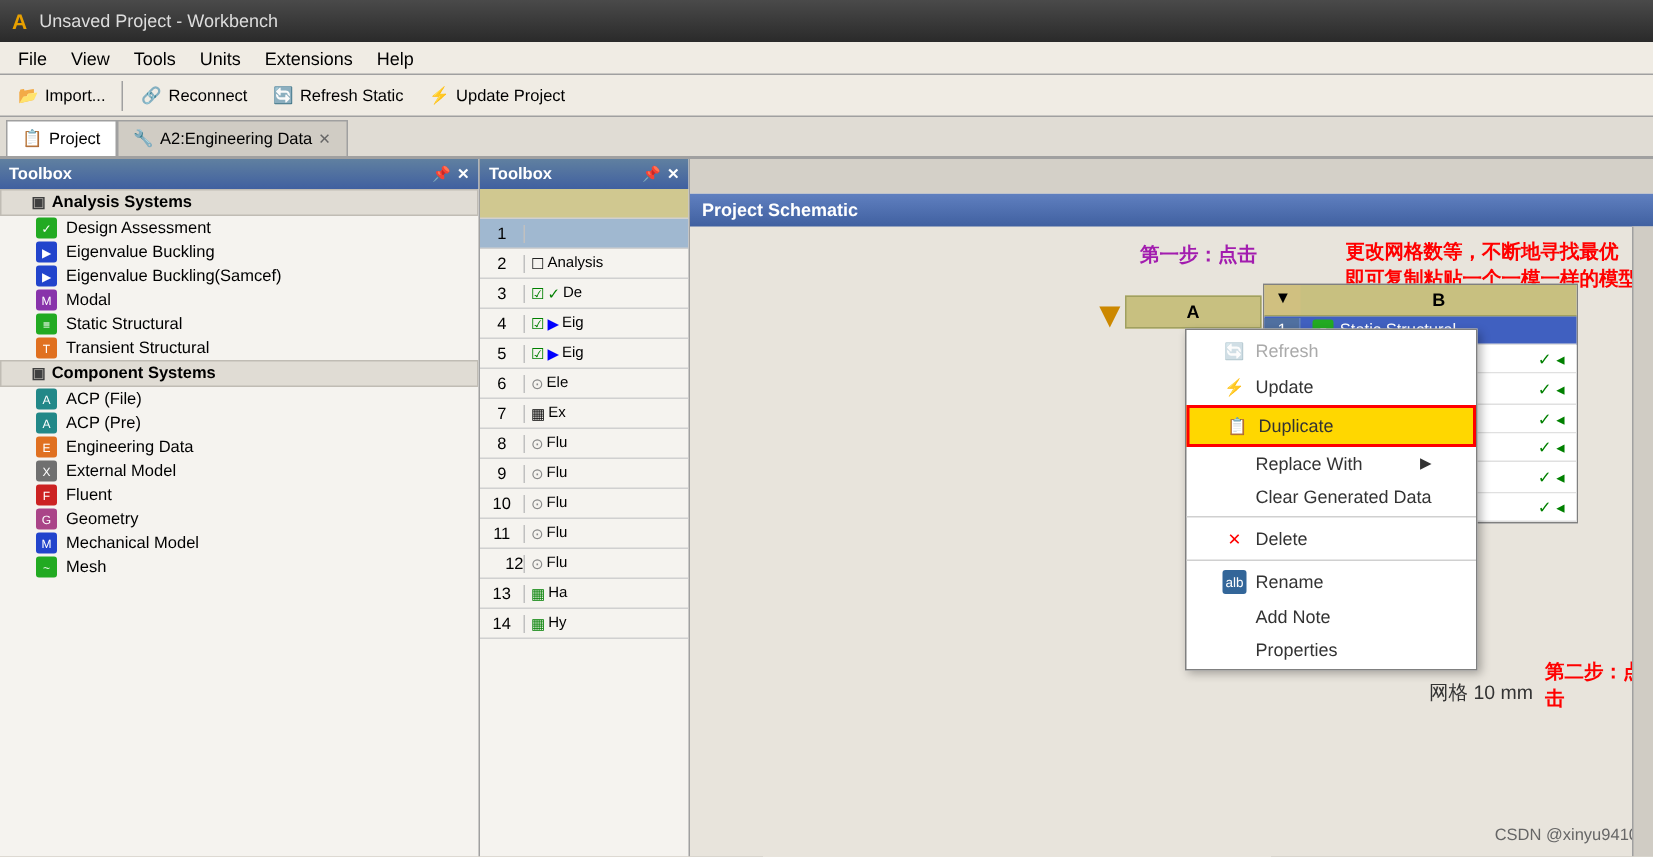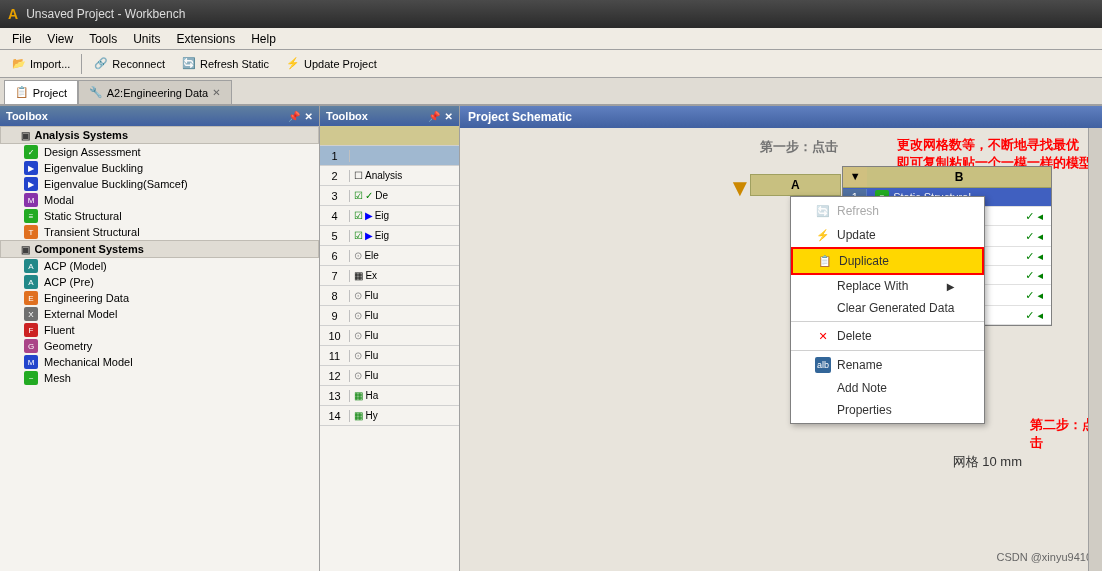--- a/index.html
+++ b/index.html
@@ -40,21 +40,21 @@
 
     .toolbox-section-header { background: #e0dcd4; border: 1px solid #c0bcb4; padding: 2px 20px; font-size: 11px; font-weight: bold; display: flex; align-items: center; gap: 4px; }
     .toolbox-section-icon { color: #404040; font-size: 10px; }
     .toolbox-item { display: flex; align-items: center; gap: 6px; padding: 1px 8px 1px 24px; font-size: 11px; cursor: pointer; }
     .toolbox-item-icon { width: 16px; height: 16px; display: flex; align-items: center; justify-content: center; font-size: 10px; }
 
     
     .toolbox-panel2 { width: 140px; background: #f5f3ef; border-right: 1px solid #a0a0a0; display: flex; flex-direction: column; overflow: hidden; }
 
     
-    .project-area { flex: 1; background: #e8e4dc; overflow: hidden; position: relative; }
+    .project-area { flex: 1; background: #e8e4dc; overflow: hidden; position: relative; margin-top: 23px; }
     .project-header { background: linear-gradient(to bottom, #6080c0, #4060a0); color: white; font-size: 12px; font-weight: bold; padding: 2px 8px; height: 22px; display: flex; align-items: center; }
 
     
     .context-menu { position: absolute; background: white; border: 1px solid #808080; box-shadow: 2px 2px 6px rgba(0,0,0,0.3); z-index: 100; min-width: 180px; padding: 2px 0; }
     .ctx-item { padding: 4px 30px 4px 24px; font-size: 12px; cursor: pointer; display: flex; align-items: center; gap: 6px; color: #333; }
     .ctx-item.disabled { color: #aaa; }
     .ctx-item.highlighted { background: #ffd700; border: 2px solid red; }
     .ctx-separator { height: 1px; background: #d0d0d0; margin: 2px 0; }
     .ctx-arrow { margin-left: auto; font-size: 10px; }
     .ctx-icon { width: 16px; height: 16px; display: flex; align-items: center; justify-content: center; font-size: 11px; }
@@ -74,21 +74,21 @@
     .icon-teal { background: #228888; width: 14px; height: 14px; border-radius: 2px; display: inline-flex; align-items: center; justify-content: center; color: white; font-size: 8px; }
     .icon-red { background: #cc2222; width: 14px; height: 14px; border-radius: 2px; display: inline-flex; align-items: center; justify-content: center; color: white; font-size: 8px; }
     .icon-pink { background: #aa4488; width: 14px; height: 14px; border-radius: 2px; display: inline-flex; align-items: center; justify-content: center; color: white; font-size: 8px; }
 
     .scrollbar-v { position: absolute; right: 0; top: 22px; bottom: 0; width: 14px; background: #d0ccc4; border-left: 1px solid #a0a0a0; }
 
     .toolbox-content { overflow-y: auto; flex: 1; }
 
     .mesh-note { position: absolute; right: 80px; bottom: 80px; font-size: 13px; color: #333; }
 
-    .step-label { color: #737373; font-size: 13px; font-weight: bold; }
+    .step-label { color: #a21caf; font-size: 13px; font-weight: bold; }
   </style>
 </head>
 <body>
 
 <div class="title-bar">
   <span class="title-bar-logo">A</span>
   <span class="title-bar-text">Unsaved Project - Workbench</span>
 </div>
 
 <div class="menu-bar">
@@ -172,21 +172,21 @@
         <div class="icon-orange toolbox-item-icon">T</div>
         <span>Transient Structural</span>
       </div>
 
       <div class="toolbox-section-header">
         <span class="toolbox-section-icon">▣</span>
         <span>Component Systems</span>
       </div>
       <div class="toolbox-item">
         <div class="icon-teal toolbox-item-icon">A</div>
-        <span>ACP (Model)</span>
+        <span>ACP (File)</span>
       </div>
       <div class="toolbox-item">
         <div class="icon-teal toolbox-item-icon">A</div>
         <span>ACP (Pre)</span>
       </div>
       <div class="toolbox-item">
         <div class="icon-orange toolbox-item-icon">E</div>
         <span>Engineering Data</span>
       </div>
       <div class="toolbox-item">
@@ -265,21 +265,21 @@
       </div>
       <div style="display:flex;align-items:center;height:20px;border-bottom:1px solid #d0d0d0;">
         <div style="width:30px;text-align:center;font-size:11px;border-right:1px solid #c0c0c0;">10</div>
         <div style="flex:1;padding:0 4px;font-size:10px;display:flex;align-items:center;gap:2px;"><span style="color:#888">⊙</span> Flu</div>
       </div>
       <div style="display:flex;align-items:center;height:20px;border-bottom:1px solid #d0d0d0;">
         <div style="width:30px;text-align:center;font-size:11px;border-right:1px solid #c0c0c0;">11</div>
         <div style="flex:1;padding:0 4px;font-size:10px;display:flex;align-items:center;gap:2px;"><span style="color:#888">⊙</span> Flu</div>
       </div>
       <div style="display:flex;align-items:center;height:20px;border-bottom:1px solid #d0d0d0;">
-        <div style="width:30px;text-align:center;font-size:11px;border-right:1px solid #c0c0c0;">12</div>
+        <div style="width:30px;text-align:right;font-size:11px;border-right:1px solid #c0c0c0;">12</div>
         <div style="flex:1;padding:0 4px;font-size:10px;display:flex;align-items:center;gap:2px;"><span style="color:#888">⊙</span> Flu</div>
       </div>
       <div style="display:flex;align-items:center;height:20px;border-bottom:1px solid #d0d0d0;">
         <div style="width:30px;text-align:center;font-size:11px;border-right:1px solid #c0c0c0;">13</div>
         <div style="flex:1;padding:0 4px;font-size:10px;display:flex;align-items:center;gap:2px;"><span style="color:green">▦</span> Ha</div>
       </div>
       <div style="display:flex;align-items:center;height:20px;border-bottom:1px solid #d0d0d0;">
         <div style="width:30px;text-align:center;font-size:11px;border-right:1px solid #c0c0c0;">14</div>
         <div style="flex:1;padding:0 4px;font-size:10px;display:flex;align-items:center;gap:2px;"><span style="color:green">▦</span> Hy</div>
       </div>

